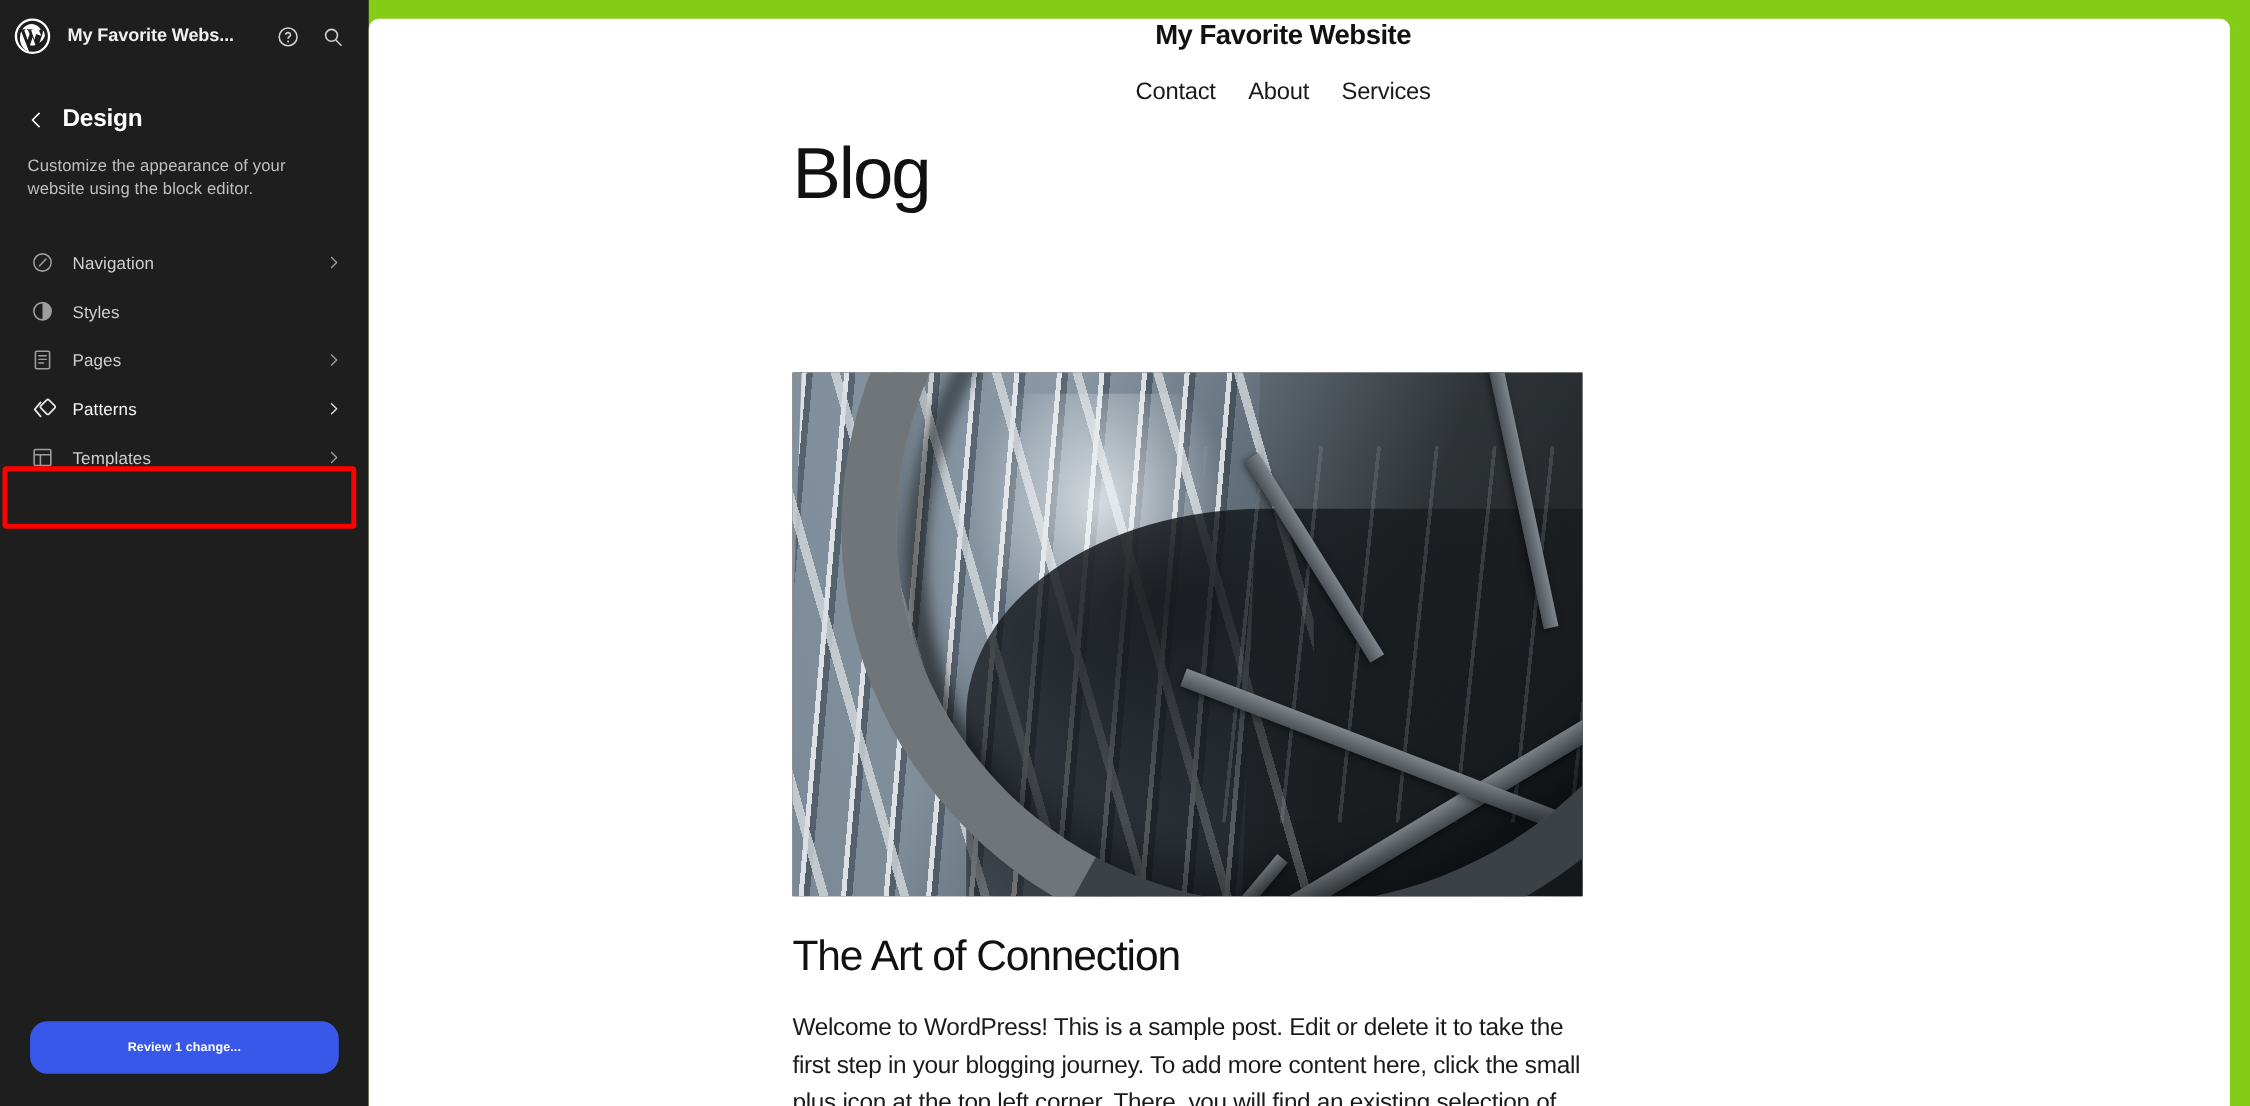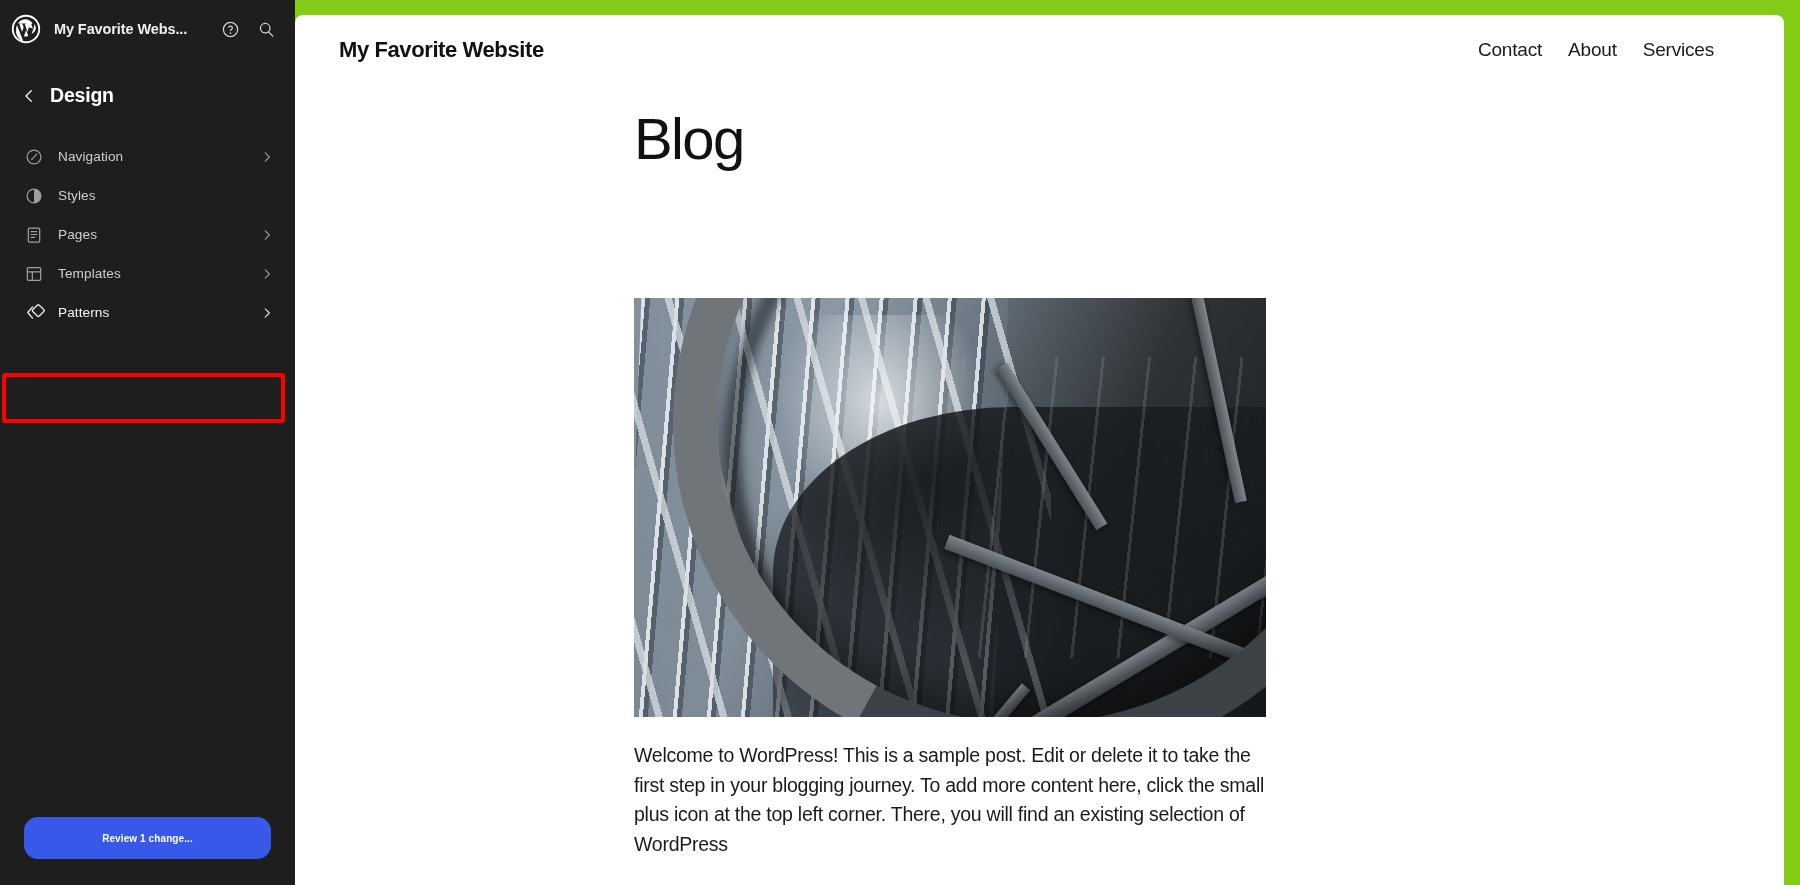--- a/index.html
+++ b/index.html
@@ -166,20 +166,21 @@
     border-radius: 8px 8px 0 0;
     overflow: hidden;
   }
 
   .site-header {
     height: 70px;
     display: flex;
     align-items: center;
     justify-content: space-between;
     padding: 0 70px 0 44px;
+    flex-direction: column;
   }
   .site-brand {
     font-size: 22px;
     font-weight: 700;
     color: #111111;
     letter-spacing: -0.4px;
   }
   .site-nav {
     display: flex;
     gap: 26px;
@@ -361,20 +362,21 @@
 
     <div class="sb-header">
       <div class="sb-header-row">
         <span class="back-chevron">
           <svg width="18" height="18" viewBox="0 0 24 24" fill="none">
             <path d="M15 5 8 12l7 7" stroke="#ffffff" stroke-width="1.7" stroke-linecap="round" stroke-linejoin="round"></path>
           </svg>
         </span>
         <h1 class="design-title">Design</h1>
       </div>
+      <p class="sb-desc">Customize the appearance of your website using the block editor.</p>
     </div>
 
     <nav class="nav-list">
 
       <div class="nav-item">
         <span class="nav-icon">
           <svg width="20" height="20" viewBox="0 0 24 24" fill="none">
             <circle cx="12" cy="12" r="8.3" stroke="currentColor" stroke-width="1.5"></circle>
             <path d="M15.4 8.6 9.2 15.2" stroke="currentColor" stroke-width="1.5" stroke-linecap="round"></path>
           </svg>
@@ -406,43 +408,43 @@
           </svg>
         </span>
         <span class="nav-label">Pages</span>
         <span class="nav-chevron">
           <svg width="14" height="14" viewBox="0 0 24 24" fill="none">
             <path d="M9 5l7 7-7 7" stroke="currentColor" stroke-width="2" stroke-linecap="round" stroke-linejoin="round"></path>
           </svg>
         </span>
       </div>
 
+      <div class="nav-item highlighted">
+        <span class="nav-icon">
+          <svg width="21" height="21" viewBox="0 0 24 24" fill="none">
+            <rect x="11.1" y="4.6" width="10.4" height="10.4" rx="1.6" transform="rotate(45 16.3 9.8)" stroke="currentColor" stroke-width="1.6"></rect>
+            <path d="M7.3 5.6 1.9 12l5.4 6.4" stroke="currentColor" stroke-width="1.6" stroke-linecap="round" stroke-linejoin="round" transform="translate(2.4 0)"></path>
+          </svg>
+        </span>
+        <span class="nav-label">Patterns</span>
+        <span class="nav-chevron">
+          <svg width="14" height="14" viewBox="0 0 24 24" fill="none">
+            <path d="M9 5l7 7-7 7" stroke="currentColor" stroke-width="2" stroke-linecap="round" stroke-linejoin="round"></path>
+          </svg>
+        </span>
+      </div>
+
       <div class="nav-item">
         <span class="nav-icon">
           <svg width="20" height="20" viewBox="0 0 24 24" fill="none">
             <rect x="4" y="4.4" width="16" height="15.2" rx="1.2" stroke="currentColor" stroke-width="1.5"></rect>
             <path d="M4 9.4h16M10 9.4v10.2" stroke="currentColor" stroke-width="1.5"></path>
           </svg>
         </span>
         <span class="nav-label">Templates</span>
-        <span class="nav-chevron">
-          <svg width="14" height="14" viewBox="0 0 24 24" fill="none">
-            <path d="M9 5l7 7-7 7" stroke="currentColor" stroke-width="2" stroke-linecap="round" stroke-linejoin="round"></path>
-          </svg>
-        </span>
-      </div>
-
-      <div class="nav-item highlighted">
-        <span class="nav-icon">
-          <svg width="21" height="21" viewBox="0 0 24 24" fill="none">
-            <rect x="11.1" y="4.6" width="10.4" height="10.4" rx="1.6" transform="rotate(45 16.3 9.8)" stroke="currentColor" stroke-width="1.6"></rect>
-            <path d="M7.3 5.6 1.9 12l5.4 6.4" stroke="currentColor" stroke-width="1.6" stroke-linecap="round" stroke-linejoin="round" transform="translate(2.4 0)"></path>
-          </svg>
-        </span>
-        <span class="nav-label">Patterns</span>
         <span class="nav-chevron">
           <svg width="14" height="14" viewBox="0 0 24 24" fill="none">
             <path d="M9 5l7 7-7 7" stroke="currentColor" stroke-width="2" stroke-linecap="round" stroke-linejoin="round"></path>
           </svg>
         </span>
       </div>
 
     </nav>
 
     <div class="annotation-box"></div>
@@ -478,19 +480,20 @@
               <div class="strut s1"></div>
               <div class="strut s2"></div>
               <div class="strut s3"></div>
               <div class="strut s4"></div>
               <div class="strut s5"></div>
               <div class="arc-shadow"></div>
               <div class="arc"></div>
             </div>
           </div>
 
+          <h3 class="post-title">The Art of Connection</h3>
           <p class="post-body">Welcome to WordPress! This is a sample post. Edit or delete it to take the first step in your blogging journey. To add more content here, click the small plus icon at the top left corner. There, you will find an existing selection of WordPress</p>
         </article>
       </main>
 
     </div>
   </div>
 </div>
 
 </body></html>

